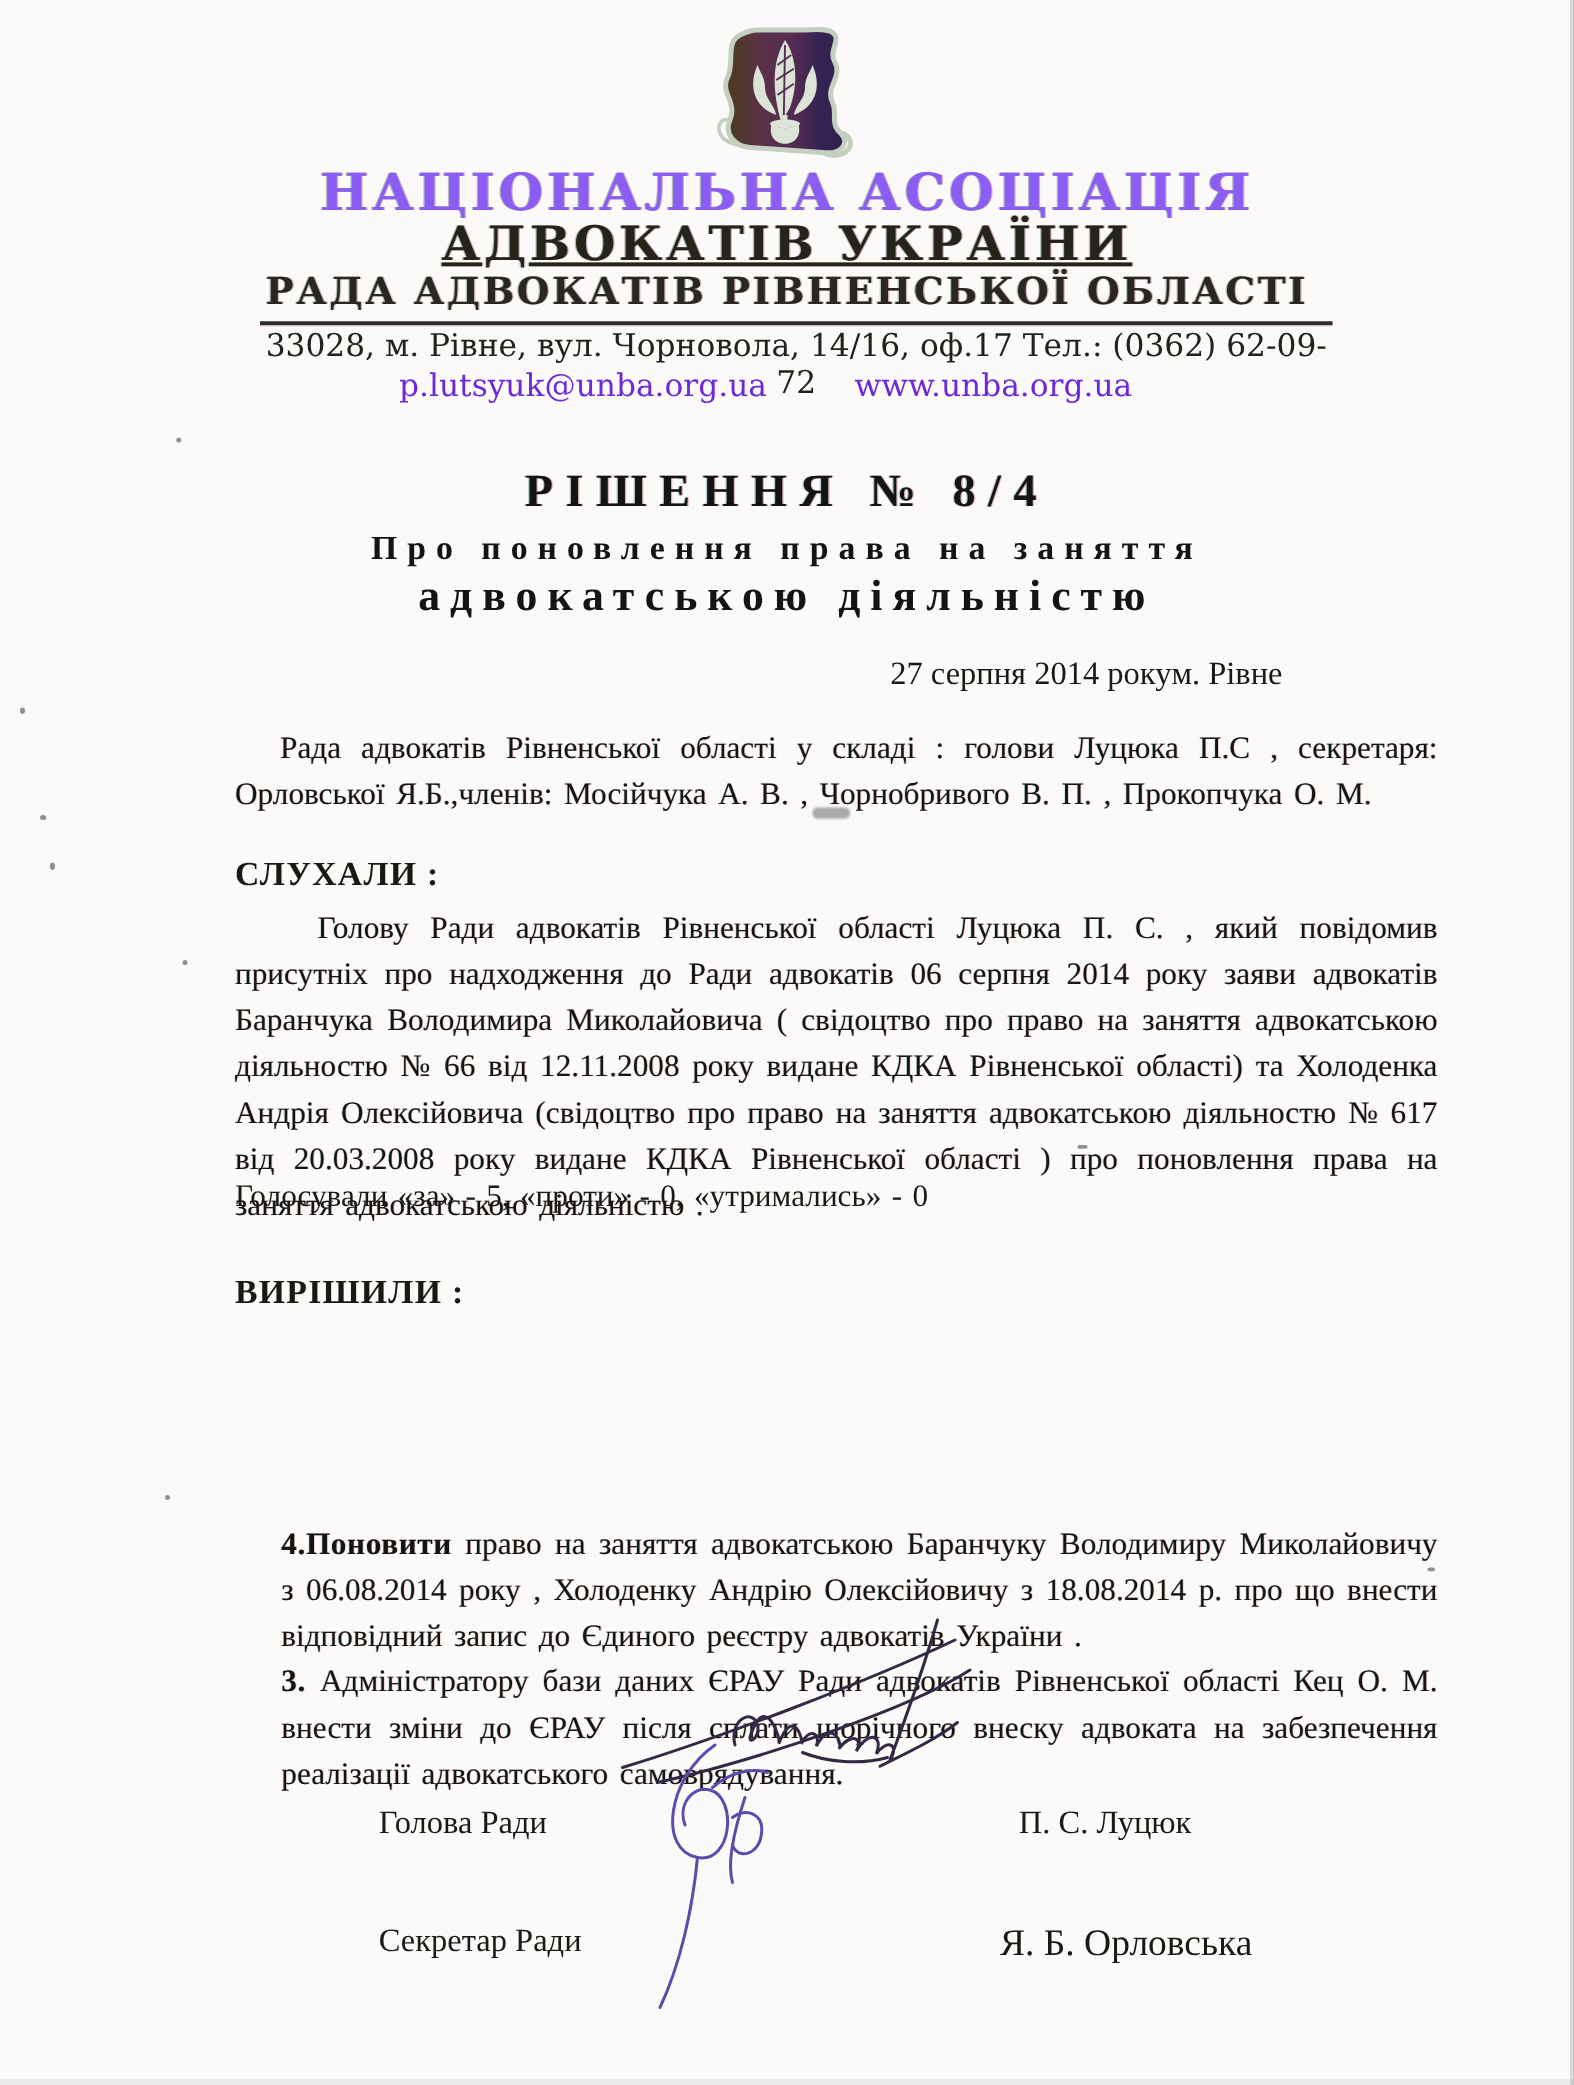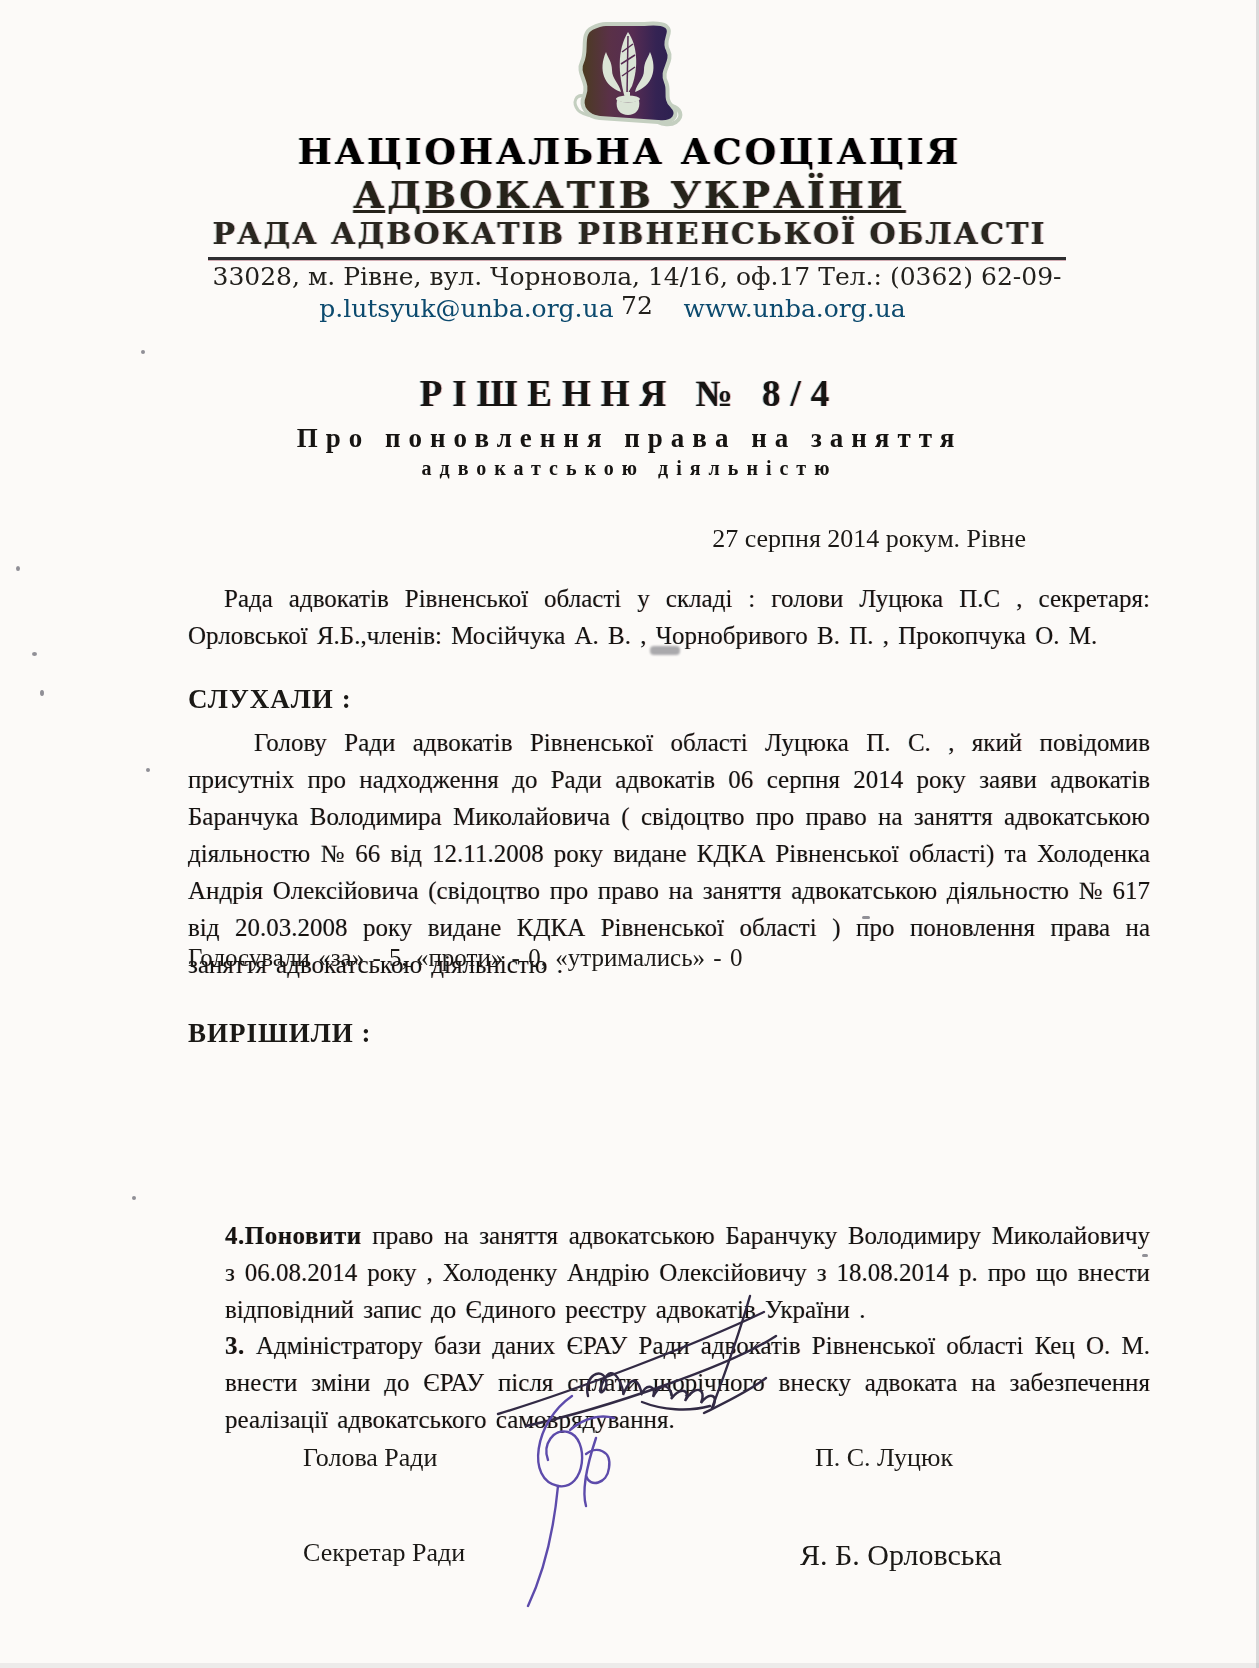--- a/index.html
+++ b/index.html
@@ -5,46 +5,46 @@
   html,body{margin:0;padding:0;background:#9a9a9a;}
   .page{
     position:relative;width:1259px;height:1668px;margin:0 auto;
     background:#fcfaf8;overflow:hidden;
     font-family:"Liberation Serif", serif;color:#1b1916;
   }
   .abs{position:absolute;}
   
   .logo-wrap{left:560px;top:12px;width:138px;height:124px;}
   .org1{left:0;top:130px;width:1259px;text-align:center;
-    font-family:"DejaVu Serif", serif;font-weight:bold;font-size:36px;
-    letter-spacing:3px;color:#000000;
+    font-family:"DejaVu Serif", serif;font-weight:bold;font-size:41px;
+    letter-spacing:3px;color:#8b5cf6;
     text-shadow:1px 0 rgba(110,35,70,.35),-1px 0 rgba(30,75,60,.35);}
   .org2{left:0;top:172px;width:1259px;text-align:center;
     font-family:"DejaVu Serif", serif;font-weight:bold;font-size:38px;
     letter-spacing:3px;color:#26231a;
     text-shadow:1px 0 rgba(110,35,70,.35),-1px 0 rgba(30,75,60,.35);text-decoration:underline;}
   .org3{left:0;top:216px;width:1259px;text-align:center;
     font-family:"DejaVu Serif", serif;font-weight:bold;font-size:30px;
     letter-spacing:2px;color:#2a2720;
     text-shadow:1px 0 rgba(110,35,70,.3),-1px 0 rgba(30,75,60,.3);}
   .head-rule{left:208px;top:257px;width:858px;height:3px;background:#2e2e30;
     box-shadow:0 1px 0 rgba(150,60,80,.4);}
   .address{left:208px;top:262px;width:858px;text-align:center;
     font-family:"DejaVu Serif", serif;font-size:25px;color:#23211d;}
   .contacts{left:0;top:294px;width:1225px;text-align:center;
-    font-family:"DejaVu Serif", serif;font-size:25px;color:#0c4a6e;}
+    font-family:"DejaVu Serif", serif;font-size:25px;color:#6d28d9;}
   .contacts .gap{display:inline-block;width:70px;}
   
   .decision{left:0;top:372px;width:1259px;text-align:center;
     font-weight:bold;font-size:37px;letter-spacing:10px;color:#161412;
     text-shadow:1px 0 rgba(150,30,40,.3),-1px 0 rgba(0,90,110,.3);}
   .subject1{left:0;top:423px;width:1259px;text-align:center;
     font-weight:bold;font-size:27px;letter-spacing:8px;color:#161412;}
   .subject2{left:0;top:457px;width:1259px;text-align:center;
-    font-weight:bold;font-size:20px;letter-spacing:8px;color:#161412;}
+    font-weight:bold;font-size:35px;letter-spacing:8px;color:#161412;}
   
   .meta-row{left:188px;top:524px;width:960px;display:flex;
     justify-content:flex-end;font-size:26px;}
   .meta-row .date{padding-left:64px;}
   .meta-row .place{padding-right:122px;}
   .para{font-size:25px;line-height:37px;text-align:justify;word-spacing:3px;
     color:#161310;
     text-shadow:.6px 0 rgba(170,30,40,.22),-.6px 0 rgba(0,120,140,.22);}
   .composition{left:188px;top:580px;width:962px;text-indent:36px;}
   .heard-label{left:188px;top:684px;font-weight:bold;font-size:27px;letter-spacing:1px;}

